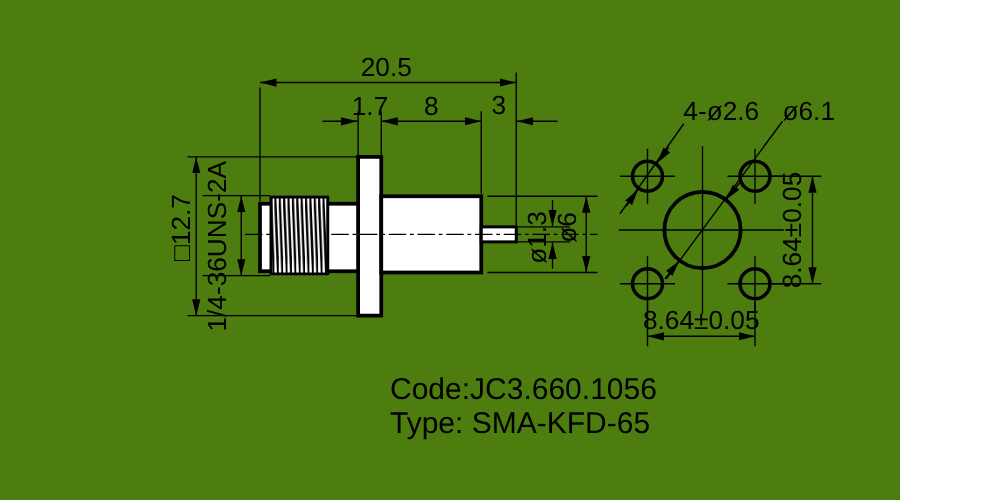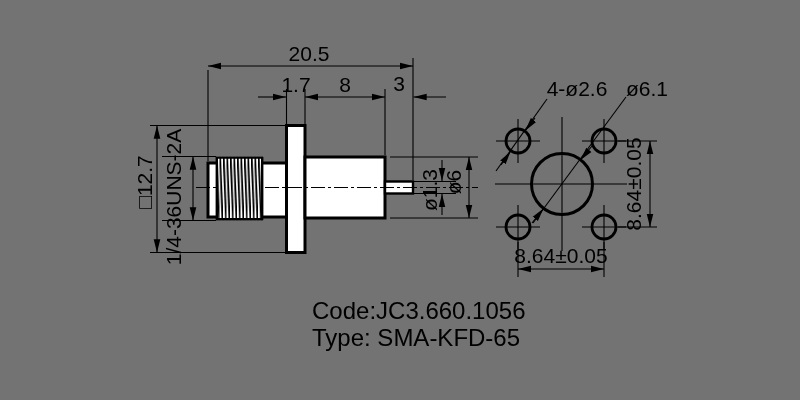--- a/index.html
+++ b/index.html
@@ -1,16 +1,16 @@
 <!DOCTYPE html>
 <html><head>
 <meta charset="utf-8">
 <style>
   html,body{margin:0;padding:0;background:#ffffff;}
-  .stage{width:800px;height:400px;background:#737373;position:relative;overflow:hidden;}
+  .stage{width:720px;height:400px;background:#4d7c0f;position:relative;overflow:hidden;}
   svg{display:block;}
   .dimtext{font-family:"Liberation Sans","DejaVu Sans",sans-serif;font-size:21px;fill:#000;}
   .foottext{font-family:"Liberation Sans","DejaVu Sans",sans-serif;font-size:24px;fill:#000;}
   .thick{stroke:#000;stroke-width:3;fill:none;}
   .thickf{stroke:#000;stroke-width:3;fill:#fff;}
   .med{stroke:#000;stroke-width:2.4;fill:none;}
   .thin{stroke:#000;stroke-width:1.1;fill:none;}
 </style>
 </head>
 <body>

